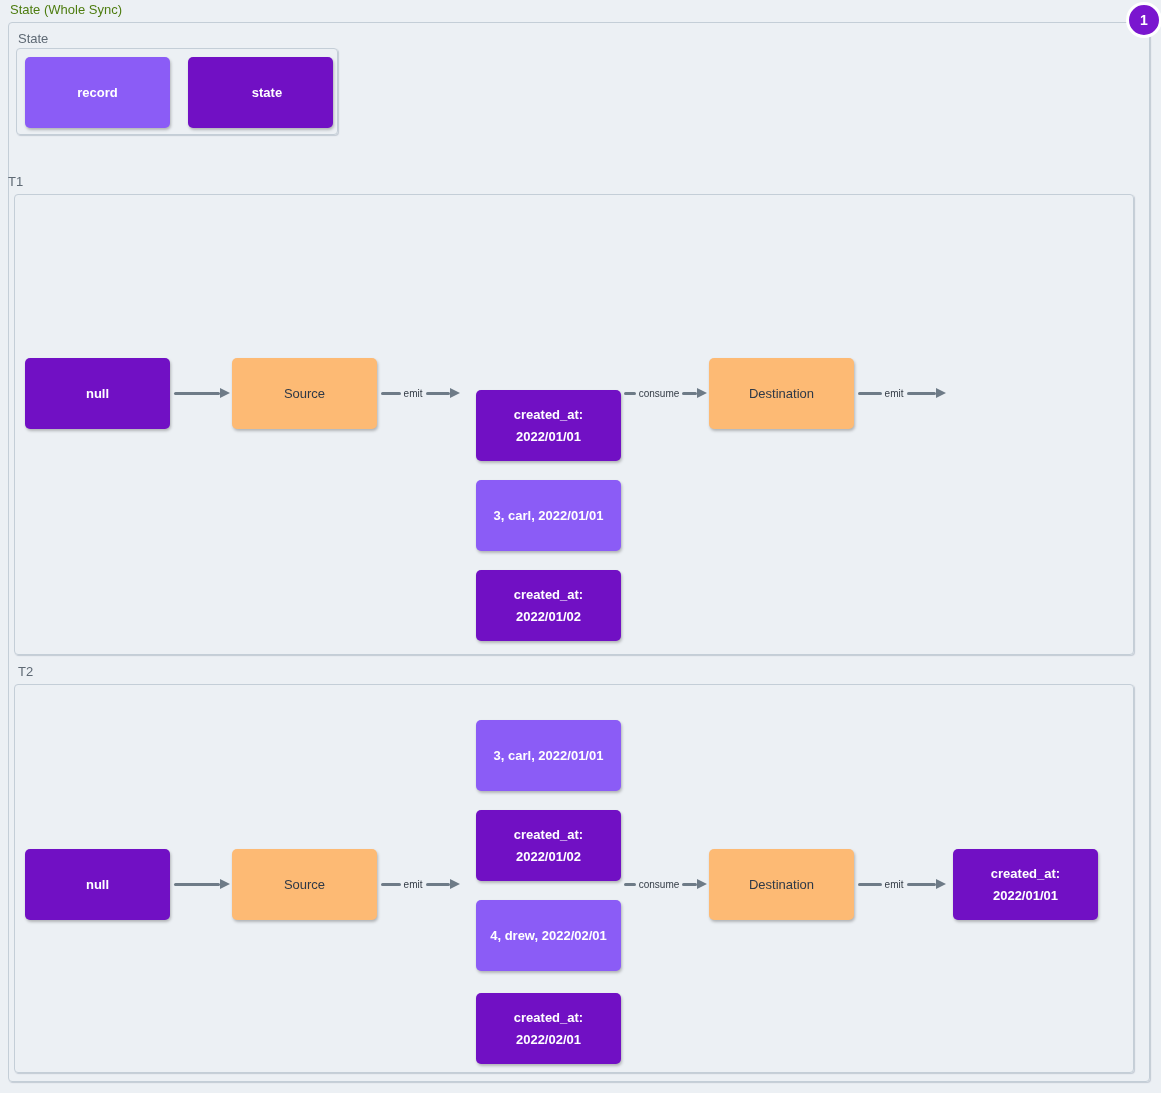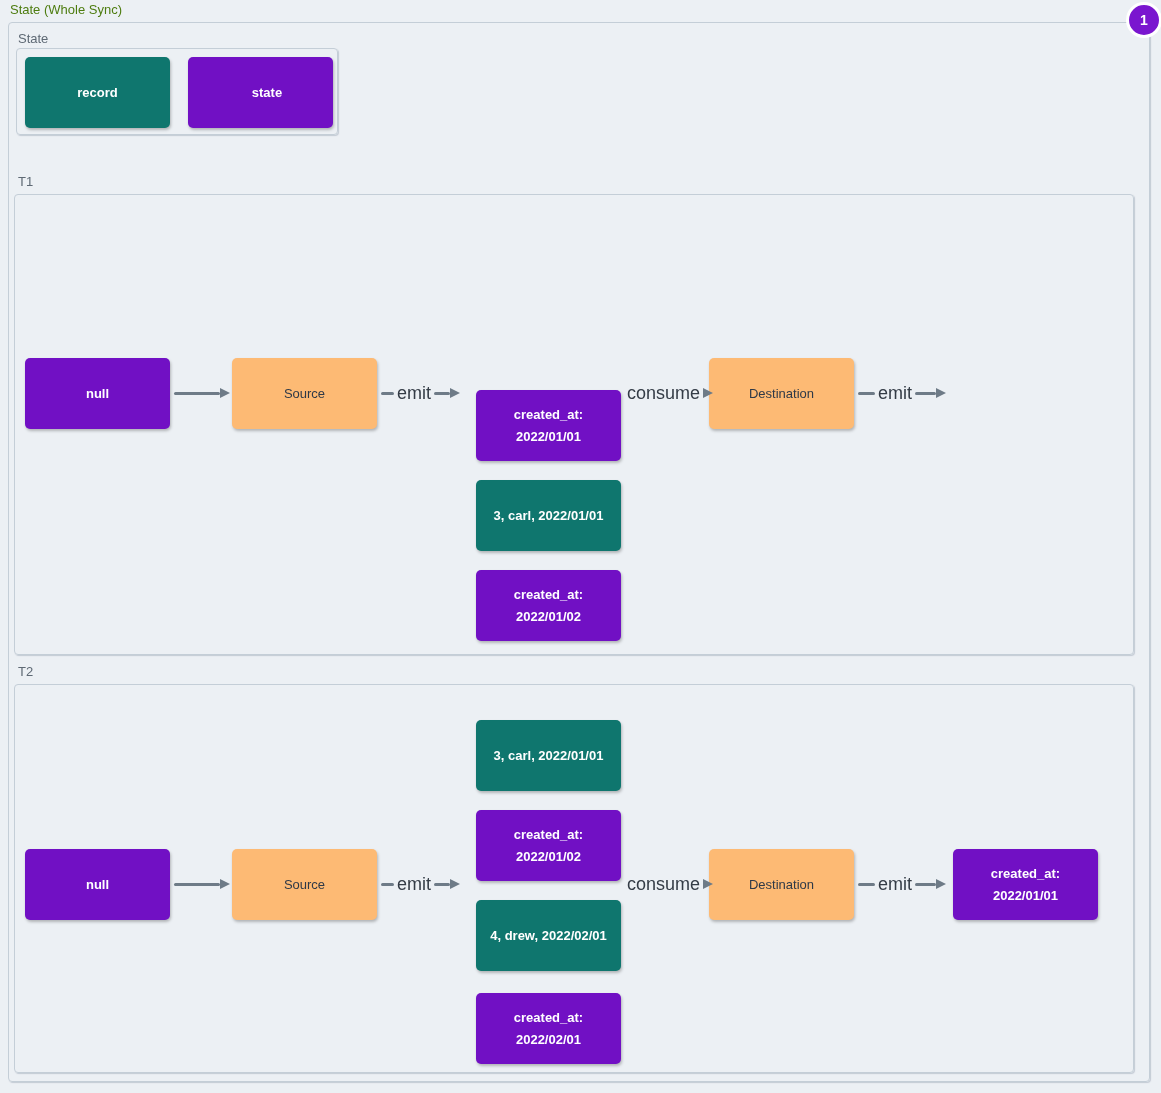--- a/index.html
+++ b/index.html
@@ -25,56 +25,56 @@
     border-radius:50%; background:#7a16cf; border:3px solid #ffffff;
     display:flex; align-items:center; justify-content:center;
     color:#ffffff; font-size:14px; font-weight:700;
   }
   .node {
     position:absolute; width:145px; height:71px; border-radius:5px;
     display:flex; align-items:center; justify-content:center;
     text-align:center; font-size:13px; line-height:1.65; padding:0 8px;
     box-shadow:1px 2px 3px rgba(0,0,0,.25);
   }
-  .node.record { background:#0f766e; color:#ffffff; font-weight:700; }
+  .node.record { background:#8b5cf6; color:#ffffff; font-weight:700; }
   .node.state  { background:#7110c4; color:#ffffff; font-weight:700; }
   .node.plain  { background:#fdba74; color:#2e3947; font-weight:400; }
   .edge {
     position:absolute; height:16px; display:flex; align-items:center;
   }
   .edge .seg { height:3px; background:#6e7b87; border-radius:2px; flex:1; }
   .edge .seg.short { flex:0.8; }
   .edge .head {
     width:0; height:0; flex:0 0 auto;
     border-left:10px solid #6e7b87;
     border-top:5.5px solid transparent;
     border-bottom:5.5px solid transparent;
   }
   .edge .edge-label {
-    font-size:18px; color:#343c46; padding:0 3px; white-space:nowrap; flex:0 0 auto;
+    font-size:10px; color:#343c46; padding:0 3px; white-space:nowrap; flex:0 0 auto;
   }
 </style>
 </head>
 <body>
 
 <div class="page" id="diagram">
 
   <div class="page-title">State (Whole Sync)</div>
 
   <div class="cluster" style="left:8px; top:22px; width:1142px; height:1060px;"></div>
 
   <div class="badge">1</div>
 
   <div class="cluster-label" style="left:18px; top:31px;">State</div>
   <div class="cluster" style="left:16px; top:48px; width:322px; height:87px;"></div>
   <div class="node record" style="left:25px; top:57px;">record</div>
   <div class="node state" style="left:188px; top:57px;padding-left:21px;">state</div>
 
 <div class="cluster" style="left: 14px; top: 194px; width: 1120px; height: 461px;"></div>
-    <div class="cluster-label" style="left: 18px; top: 174px;">T1</div>
+    <div class="cluster-label" style="left: 8px; top: 174px;">T1</div>
     <div class="node state" style="left: 25px; top: 358px;">null</div>
     <div class="node plain" style="left: 232px; top: 358px;">Source</div>
     <div class="node plain" style="left: 709px; top: 358px;">Destination</div>
     <div class="node state" style="left: 476px; top: 390px;">created_at: 2022/01/01</div>
     <div class="node record" style="left: 476px; top: 480px;">3, carl, 2022/01/01</div>
     <div class="node state" style="left: 476px; top: 570px;">created_at: 2022/01/02</div>
     <div class="edge" style="left: 174px; top: 385px; width: 56px;">
       <div class="seg"></div>
       <div class="head"></div>
     </div>

